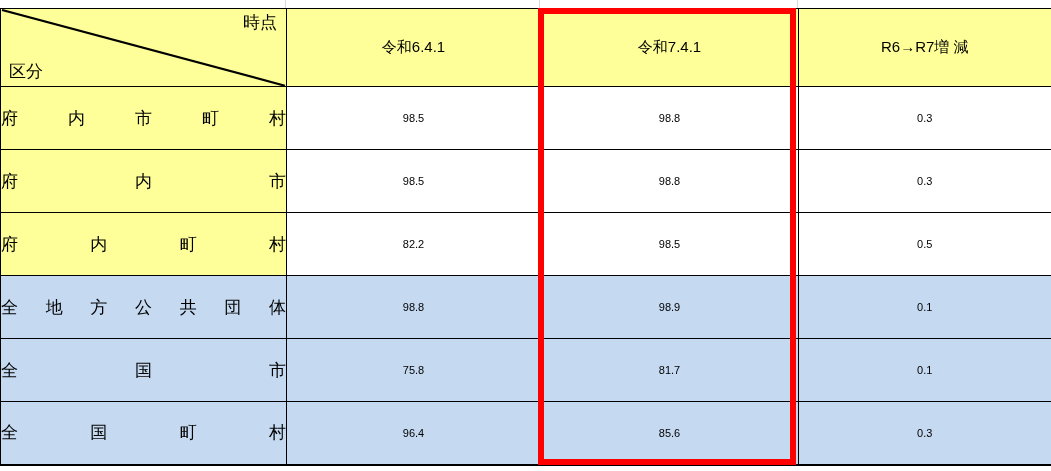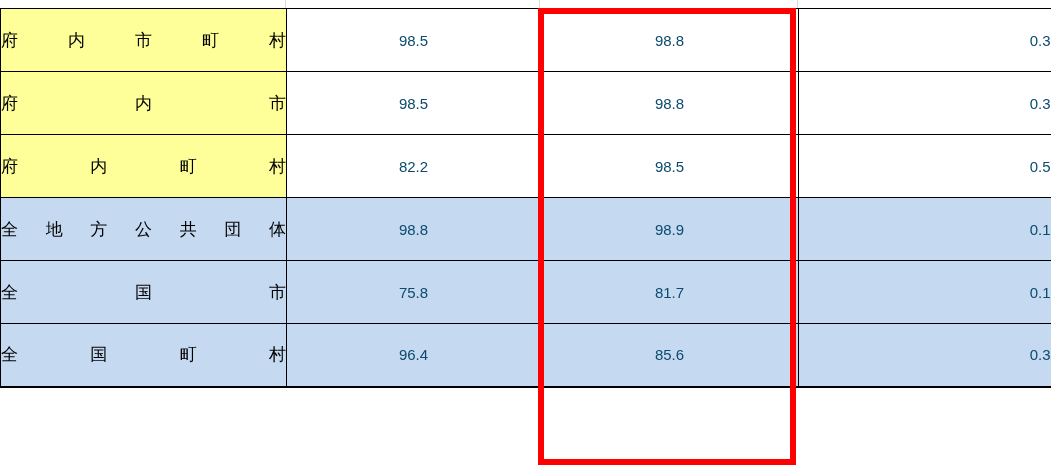--- a/index.html
+++ b/index.html
@@ -112,28 +112,28 @@
   }
   td.rowlabel .spread {
     display: flex;
     justify-content: space-between;
     width: 100%;
   }
   td.rowlabel .spread span { display: inline-block; }
 
   td.num {
     text-align: center;
-    font-size: 15px;
-    color: #0c4a6e;
+    font-size: 11px;
+    color: #000000;
     border-left: 1px solid #000000;
     border-right: 1px solid #000000;
     border-top: 1px solid #000000;
     border-bottom: 1px solid #000000;
   }
-  td.num.last { border-right: 2px solid #000000; text-align: right; }
+  td.num.last { border-right: 2px solid #000000; }
 
   tr.last-row td { border-bottom: 2px solid #000000; }
 
   
   .tone-yellow { background: #ffff99; }
   .tone-blue   { background: #c5d9f1; }
   .tone-white  { background: #ffffff; }
 
   
   #highlight-box {
@@ -157,20 +157,32 @@
   <div class="gutter-tick" style="left:797px;"></div>
 
   <table class="grid">
     <colgroup>
       <col class="c-label">
       <col class="c-r6">
       <col class="c-r7">
       <col class="c-diff">
     </colgroup>
     <tbody id="table-body">
+        <tr class="header-row">
+          <td class="corner">
+            <svg class="diag" viewBox="0 0 286 78" preserveAspectRatio="none">
+              <line x1="1" y1="1" x2="285" y2="77" stroke="#000000" stroke-width="2.2" vector-effect="non-scaling-stroke"></line>
+            </svg>
+            <div class="lbl-time">時点</div>
+            <div class="lbl-kubun">区分</div>
+          </td>
+          <td class="colhead">令和6.4.1</td>
+          <td class="colhead">令和7.4.1</td>
+          <td class="colhead last">R6→R7増 減</td>
+        </tr>
         <tr class="data-row">
           <td class="rowlabel tone-yellow">
             <div class="spread">
               <span>府</span>
               <span>内</span>
               <span>市</span>
               <span>町</span>
               <span>村</span>
             </div>
           </td>

